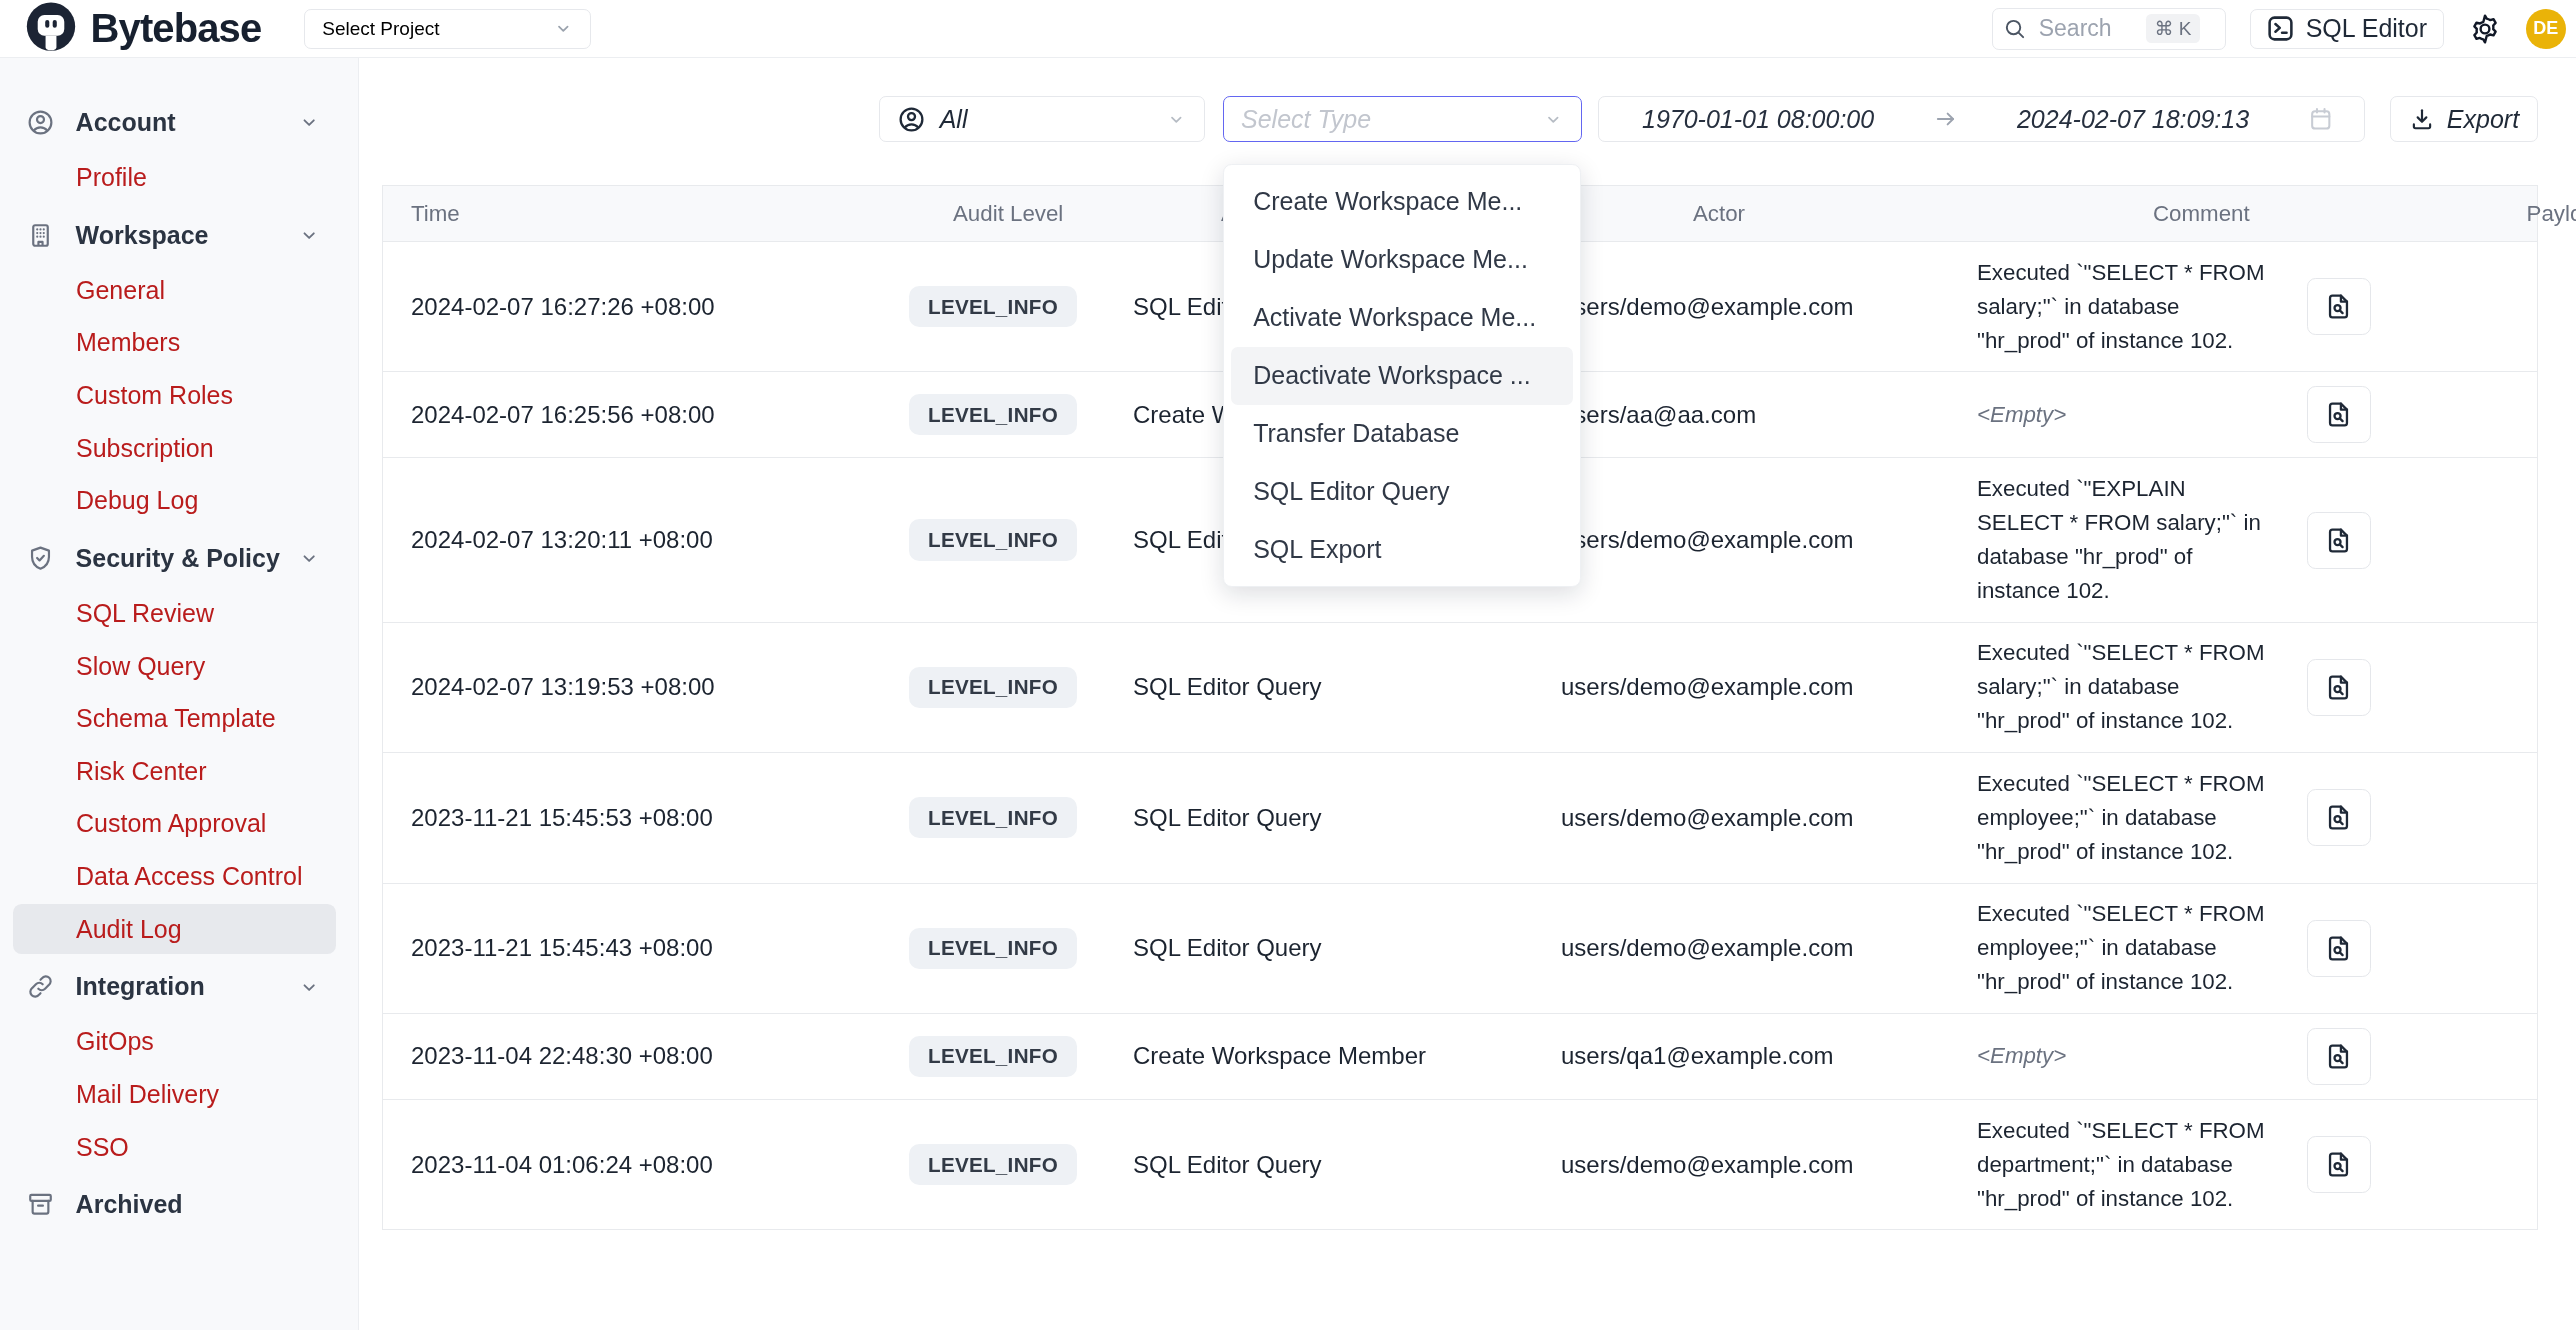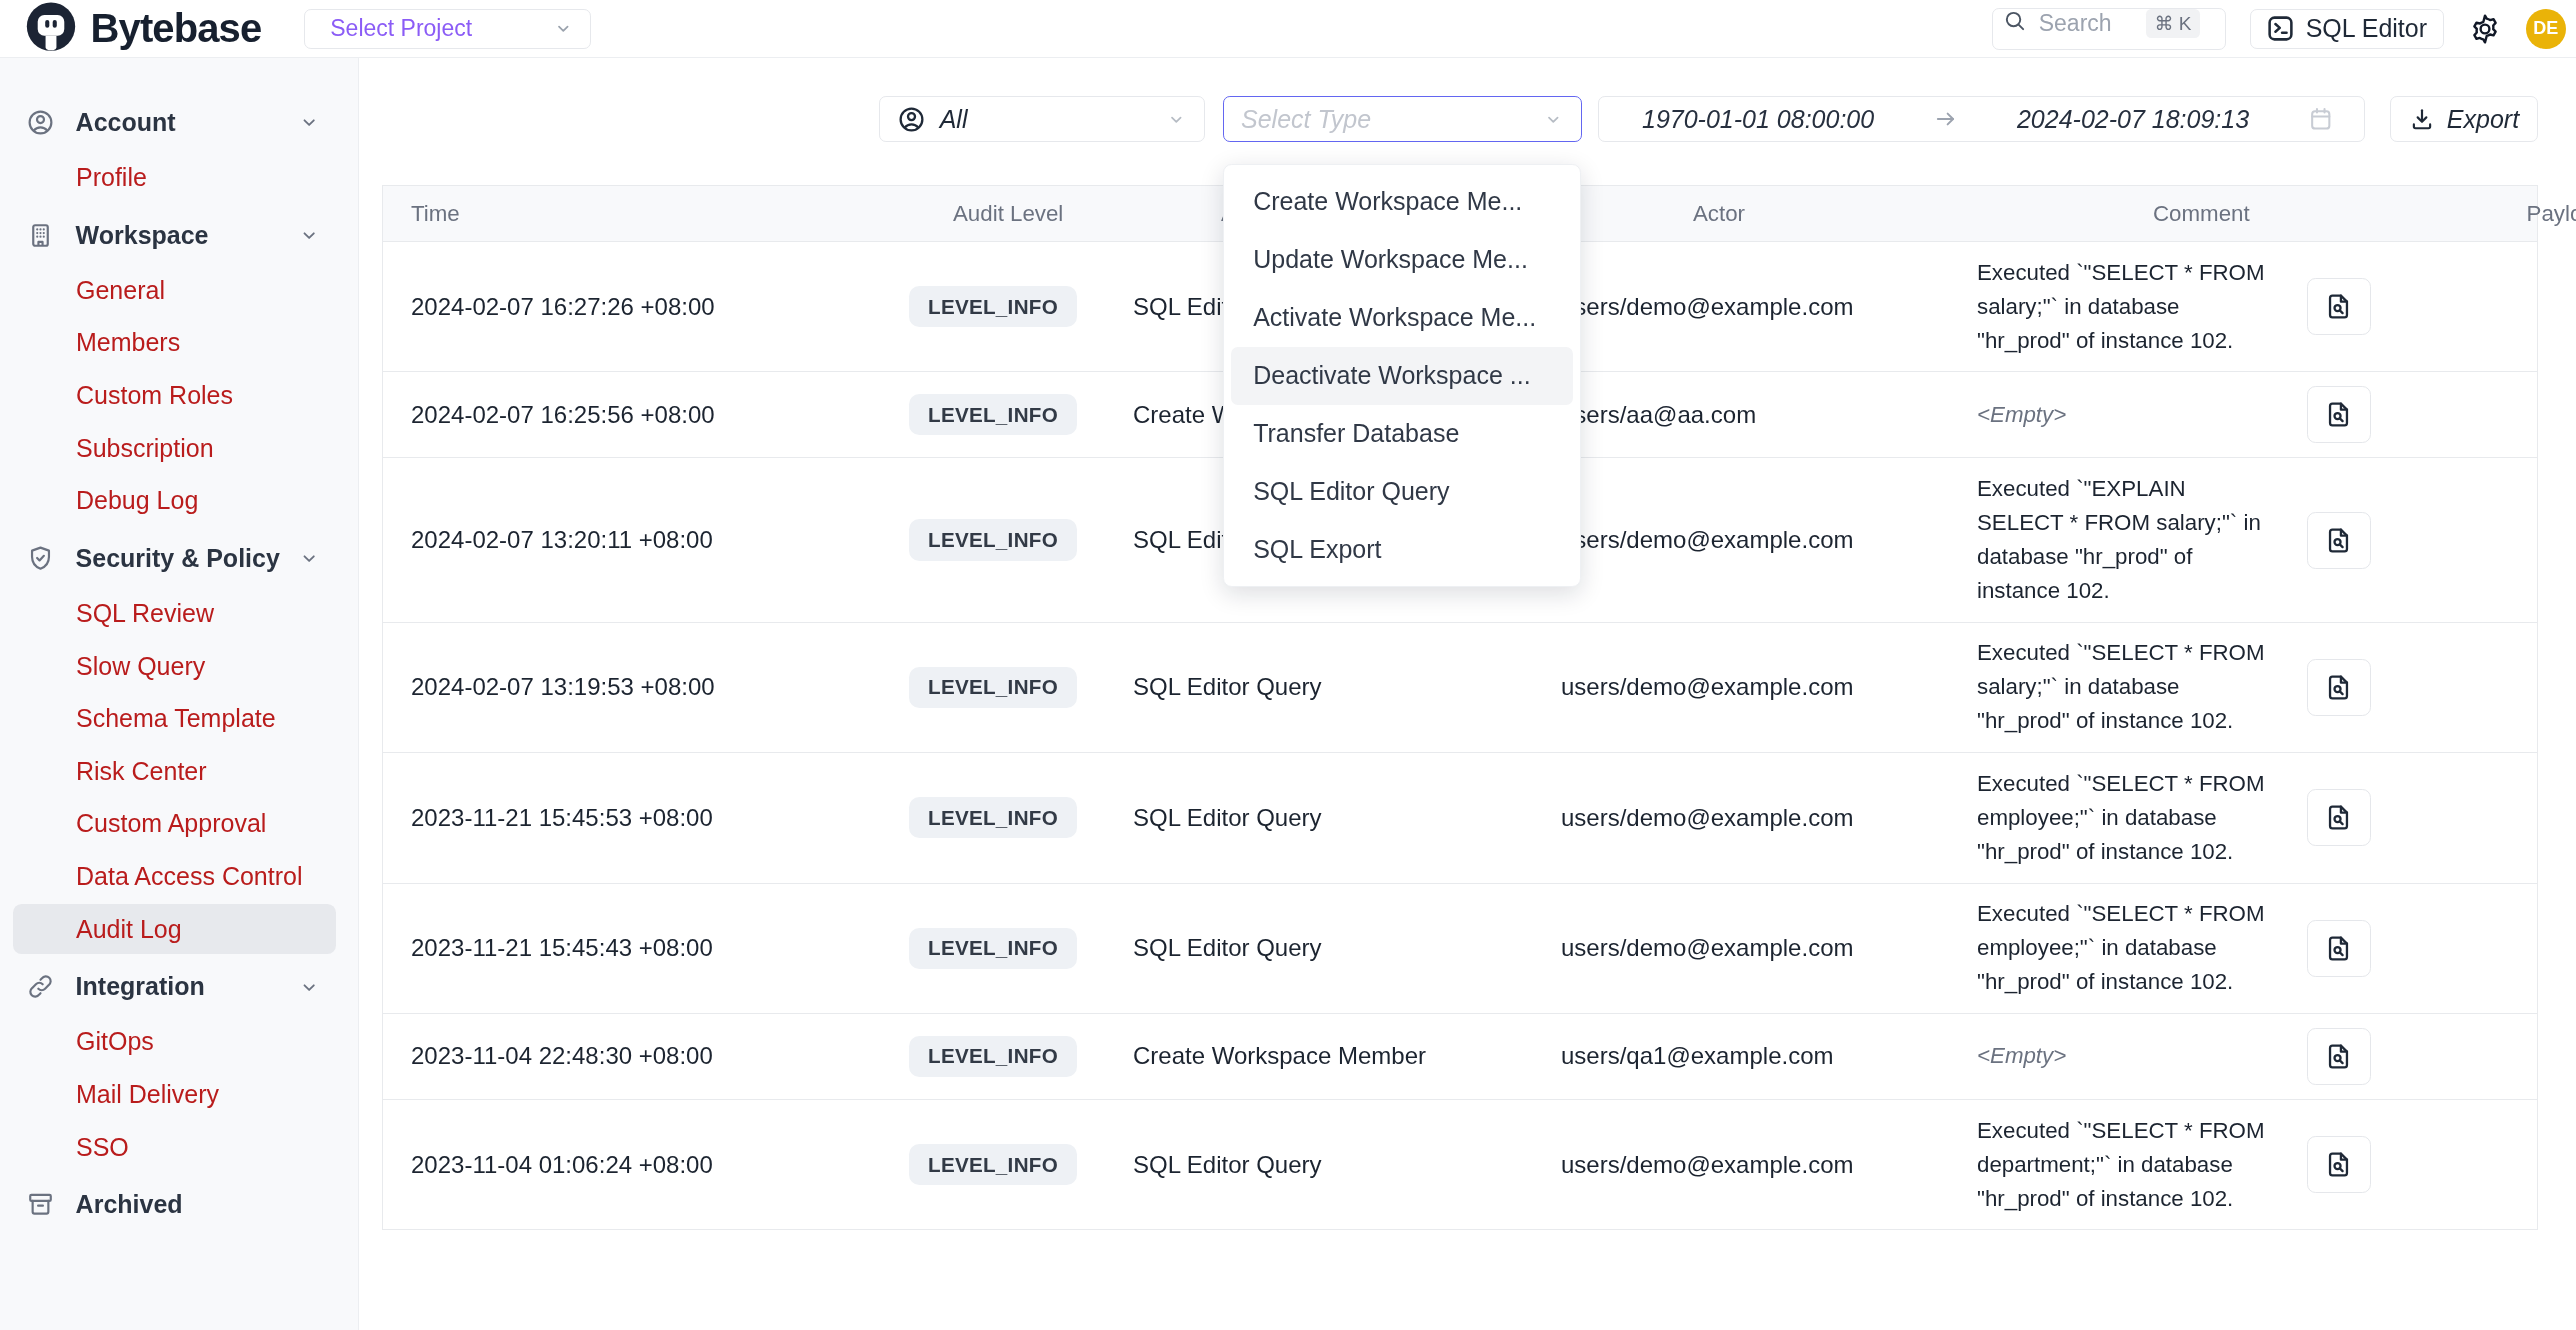--- a/index.html
+++ b/index.html
@@ -10,23 +10,23 @@
   }
   svg{display:block;}
 
   
   .topbar{position:absolute;left:0;top:0;width:100%;height:57px;background:#fff;
     border-bottom:1.7px solid #eceef1;display:flex;align-items:center;z-index:30;}
   .brand{display:flex;align-items:center;gap:10.3px;margin-left:22.3px;cursor:pointer;}
   .brand-text{font-size:40px;font-weight:800;color:#17202f;letter-spacing:-0.9px;}
   .project-select{margin-left:43px;width:287px;height:40px;border:1.7px solid #e6e8ec;border-radius:6.9px;
     background:#fff;display:flex;align-items:center;justify-content:space-between;padding:0 17px;cursor:pointer;}
-  .project-select span{font-size:23px;color:#8b5cf6;margin-left:8px;}
+  .project-select span{font-size:19px;color:#000000;}
   .topbar-right{margin-left:auto;display:flex;align-items:center;gap:24px;padding-right:10.3px;}
-  .searchbox{width:211px;height:40px;border:1.7px solid #e6e8ec;border-radius:6.9px;display:flex;align-items:flex-start;
+  .searchbox{width:211px;height:40px;border:1.7px solid #e6e8ec;border-radius:6.9px;display:flex;align-items:center;
     gap:10.3px;padding:0 10.3px;background:#fff;}
   .searchbox input{border:none;outline:none;width:95px;font-size:23px;color:#374151;background:transparent;
     font-family:"Liberation Sans",sans-serif;}
   .searchbox input::placeholder{color:#9ca3af;}
   .kbd{background:#f1f2f4;border-radius:5.2px;font-size:19px;color:#6b7280;padding:3.4px 8.6px;white-space:nowrap;}
   .sql-editor-btn{width:194px;height:40px;border:1.7px solid #e6e8ec;border-radius:6.9px;background:#fff;
     display:flex;align-items:center;justify-content:center;gap:10.3px;cursor:pointer;}
   .sql-editor-btn span{font-size:25px;color:#1f2937;}
   .icon-btn{background:none;border:none;padding:0;cursor:pointer;}
   .avatar{width:40px;height:40px;border-radius:50%;background:#eab308;color:#fff;font-size:18px;font-weight:700;

